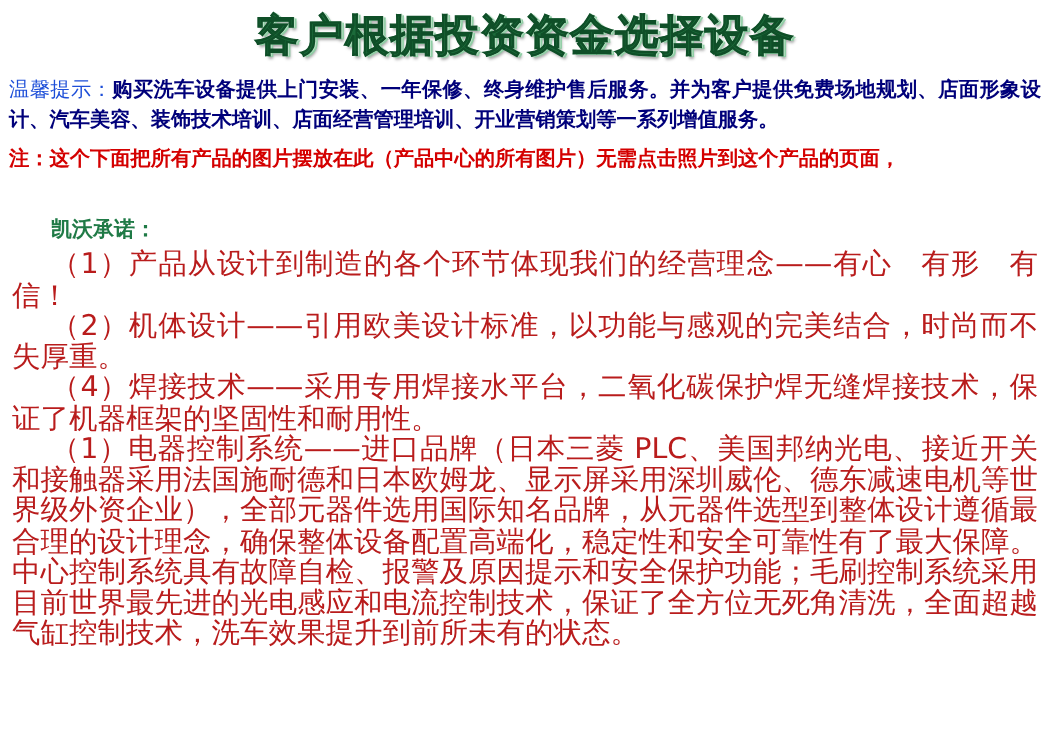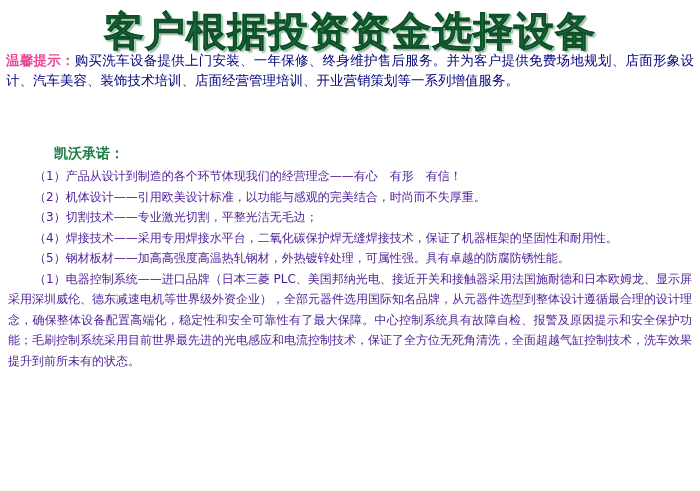--- a/index.html
+++ b/index.html
@@ -22,21 +22,21 @@
 
   
   .title-wrap {
     text-align: center;
     padding-top: 4px;
     height: 44px;
   }
   .title {
     display: inline-block;
     font-family: "DejaVu Sans", "Liberation Sans", sans-serif;
-    font-size: 40px;
+    font-size: 29px;
     font-weight: bold;
     letter-spacing: 1px;
     color: #1c6b3a;
     -webkit-text-stroke: 0.6px #0f4f28;
     text-shadow:
        1px 0px 0 #bfe3c9,
        2px 1px 0 #8fcfa5,
        2px 2px 2px rgba(0,0,0,0.35);
   }
 
@@ -45,81 +45,78 @@
     font-family: "DejaVu Sans", "Liberation Sans", sans-serif;
     font-size: 13.5px;
     line-height: 20px;
     color: #111111;
   }
   .tip {
     padding: 2px 6px 0 6px;
     text-align: justify;
   }
   .tip .label {
-    color: #ec4899;
-    font-weight: bold;
+    color: #1d4ed8;
+    font-weight: normal;
   }
   .tip .body {
     color: #00007a;
-    font-weight: normal;
+    font-weight: bold;
   }
   .note {
     padding: 6px 6px 0 6px;
     color: #d40000;
     font-weight: bold;
     text-align: justify;
   }
 
   .spacer-1 { height: 26px; }
 
   .promise-head {
     padding: 0 6px 0 34px;
     color: #1f7a46;
     font-weight: bold;
     font-size: 14px;
     line-height: 22px;
-    margin-left: 20px;
   }
 
   .items {
     padding: 2px 8px 0 8px;
   }
   .item {
     text-indent: 26px;
-    color: #4c1d95;
-    font-size: 12px;
+    color: #b91c1c;
+    font-size: 19px;
     line-height: 20.5px;
     text-align: justify;
     margin: 0;
     padding: 0;
   }
 </style>
 </head>
 <body>
 
 <div class="page">
 
   <div class="title-wrap">
     <span class="title">客户根据投资资金选择设备</span>
   </div>
 
   <div class="block tip">
     <span class="label">温馨提示：</span><span class="body">购买洗车设备提供上门安装、一年保修、终身维护售后服务。并为客户提供免费场地规划、店面形象设计、汽车美容、装饰技术培训、店面经营管理培训、开业营销策划等一系列增值服务。</span>
   </div>
 
   <div class="block note">
-    <br>
+    <span>注：这个下面把所有产品的图片摆放在此（产品中心的所有图片）无需点击照片到这个产品的页面，</span><br>
   </div>
 
   <div class="spacer-1"></div>
 
   <div class="block promise-head">凯沃承诺：</div>
 
   <div class="block items">
     <p class="item">（1）产品从设计到制造的各个环节体现我们的经营理念——有心　有形　有信！</p>
     <p class="item">（2）机体设计——引用欧美设计标准，以功能与感观的完美结合，时尚而不失厚重。</p>
-    <p class="item">（3）切割技术——专业激光切割，平整光洁无毛边；</p>
     <p class="item">（4）焊接技术——采用专用焊接水平台，二氧化碳保护焊无缝焊接技术，保证了机器框架的坚固性和耐用性。</p>
-    <p class="item">（5）钢材板材——加高高强度高温热轧钢材，外热镀锌处理，可属性强。具有卓越的防腐防锈性能。</p>
     <p class="item">（1）电器控制系统——进口品牌（日本三菱 PLC、美国邦纳光电、接近开关和接触器采用法国施耐德和日本欧姆龙、显示屏采用深圳威伦、德东减速电机等世界级外资企业），全部元器件选用国际知名品牌，从元器件选型到整体设计遵循最合理的设计理念，确保整体设备配置高端化，稳定性和安全可靠性有了最大保障。中心控制系统具有故障自检、报警及原因提示和安全保护功能；毛刷控制系统采用目前世界最先进的光电感应和电流控制技术，保证了全方位无死角清洗，全面超越气缸控制技术，洗车效果提升到前所未有的状态。</p>
   </div>
 
 </div>
 
 </body></html>

